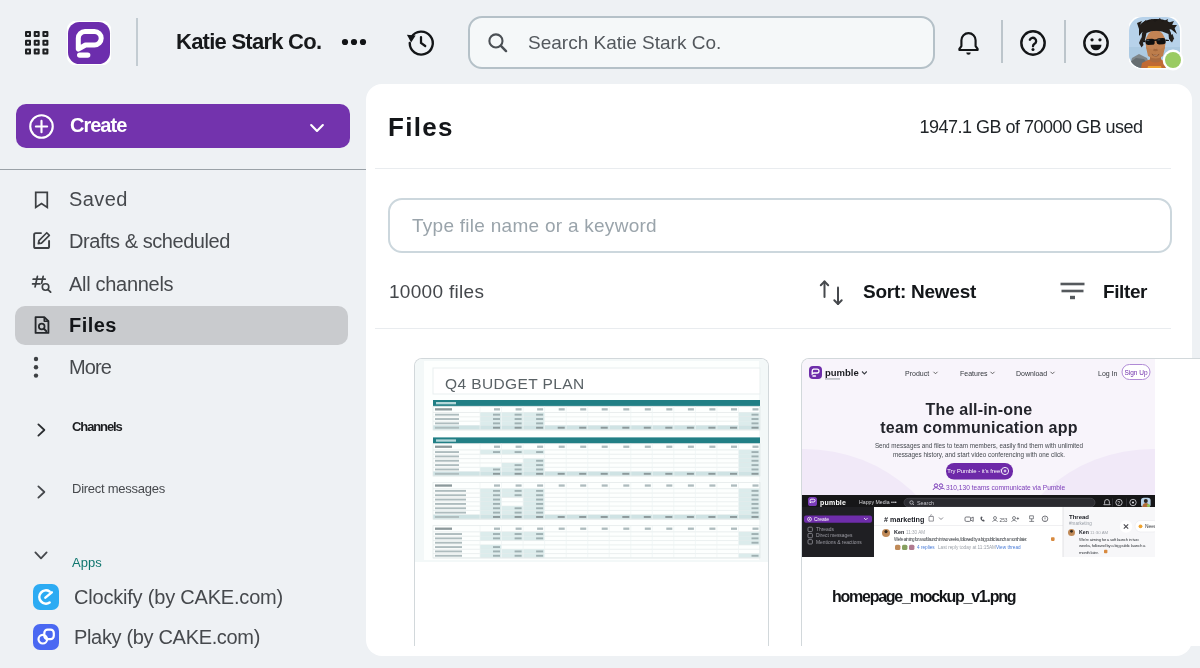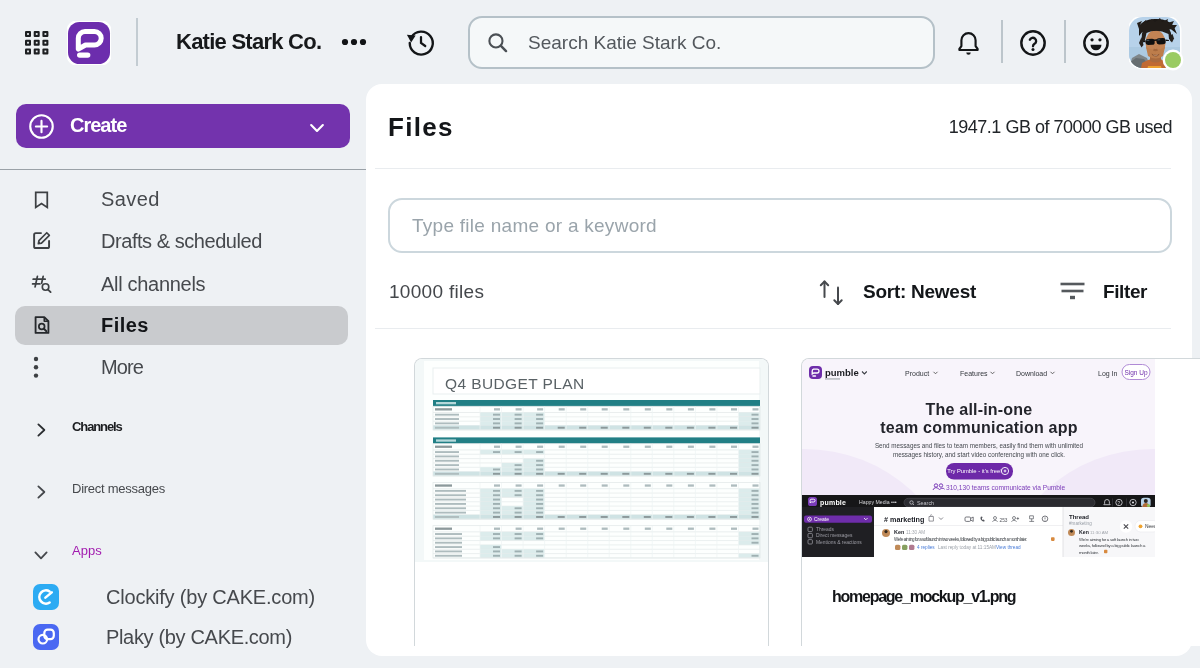--- a/index.html
+++ b/index.html
@@ -13,28 +13,28 @@
   #tb-title { left:176px; top:29px; font-size:22px; font-weight:bold; color:#17191b; letter-spacing:-0.75px; }
   #tb-search { left:468px; top:16px; width:467px; height:53px; border:2px solid #b5c1c8; border-radius:14px; background:#f5f8f9; }
   #tb-search-text { left:528px; top:32px; font-size:19px; color:#53585d; }
   #tb-divider2 { left:1001px; top:20px; width:2px; height:43px; background:#bcc5cb; }
   #tb-divider3 { left:1064px; top:20px; width:2px; height:43px; background:#bcc5cb; }
 
   
   #create-btn { left:16px; top:104px; width:334px; height:44px; border-radius:10px; background:#7333ad; }
   #create-label { left:70px; top:114px; font-size:20px; font-weight:bold; color:#fff; letter-spacing:-1px; }
   #sb-divider { left:0; top:169px; width:366px; height:1px; background:#9aa1a7; }
-  .sb-item { left:69px; font-size:20px; color:#46494d; letter-spacing:-0.3px;margin-left:32px; }
+  .sb-item { left:69px; font-size:20px; color:#46494d; letter-spacing:-0.3px; }
   #files-pill { left:15px; top:306px; width:333px; height:39px; border-radius:10px; background:#c9cbce; }
   .sb-section { left:72px; font-size:13px; }
 
   
   #panel { left:366px; top:84px; width:826px; height:572px; background:#ffffff; border-radius:16px; }
   #files-h { left:388px; top:112px; font-size:26px; font-weight:bold; color:#141619; letter-spacing:1.3px; }
-  #usage { left:890px; top:117px; width:282px; text-align:right; font-size:18px; color:#212529; letter-spacing:-0.5px; }
+  #usage { left:890px; top:117px; width:282px; text-align:center; font-size:18px; color:#212529; letter-spacing:-0.5px; }
   .pdivider { left:375px; width:796px; height:1px; background:#e9ecef; }
   #m-search { left:388px; top:198px; width:784px; height:55px; border:2px solid #ccd7dd; border-radius:14px; background:#fff; }
   #m-search-text { left:412px; top:215px; font-size:19px; color:#9aa4ab; letter-spacing:0.27px; }
   #nfiles { left:389px; top:281px; font-size:19px; color:#44474b; letter-spacing:0.3px; }
   #sort-label { left:863px; top:281px; font-size:19px; font-weight:bold; color:#131619; letter-spacing:-0.26px; }
   #filter-label { left:1103px; top:281px; font-size:19px; font-weight:bold; color:#131619; letter-spacing:-0.4px; }
 
   
   .card { top:358px; height:288px; border:1px solid #d2d8db; border-bottom:none; border-radius:8px 8px 0 0; background:#fff; overflow:hidden; }
   #card1 { left:414px; width:355px; }
@@ -241,21 +241,21 @@
     <svg width="18" height="18" viewBox="0 0 24 24">
 <path d="M 8.5 4.5 l 8 7.5 -8 7.5" fill="none" stroke="#45484c" stroke-width="2.4" stroke-linecap="round" stroke-linejoin="round"></path>
 </svg>
   </div>
 <div class="abs sb-section" style="top:481px; color:#46494d; letter-spacing:-0.26px;">Direct messages</div>
 <div class="abs" id="chev-apps" style="left:32px; top:546px;">
     <svg width="18" height="18" viewBox="0 0 24 24">
 <path d="M 4.5 8.5 l 7.5 8 7.5 -8" fill="none" stroke="#45484c" stroke-width="2.4" stroke-linecap="round" stroke-linejoin="round"></path>
 </svg>
   </div>
-<div class="abs sb-section" style="top:543px; color:#a21caf;">Apps</div>
+<div class="abs sb-section" style="top:555px; color:#0f766e;">Apps</div>
 <div class="abs" id="ic-clockify" style="left:33px; top:584px;">
     <svg width="26" height="26" viewBox="0 0 26 26">
 <rect width="26" height="26" rx="7" fill="#2cabf3"></rect>
 <path d="M 16.6 7.5 A 6.6 6.6 0 1 0 16.6 18.5" fill="none" stroke="#fff" stroke-width="2.6" stroke-linecap="round"></path>
 <line x1="12.4" y1="13.6" x2="18.8" y2="8.4" stroke="#fff" stroke-width="2.5" stroke-linecap="round"></line>
 </svg>
   </div>
 <div class="abs sb-item" style="left:74px; top:586px; letter-spacing:-0.2px;">Clockify (by CAKE.com)</div>
 <div class="abs" id="ic-plaky" style="left:33px; top:624px;">
     <svg width="26" height="26" viewBox="0 0 26 26">

